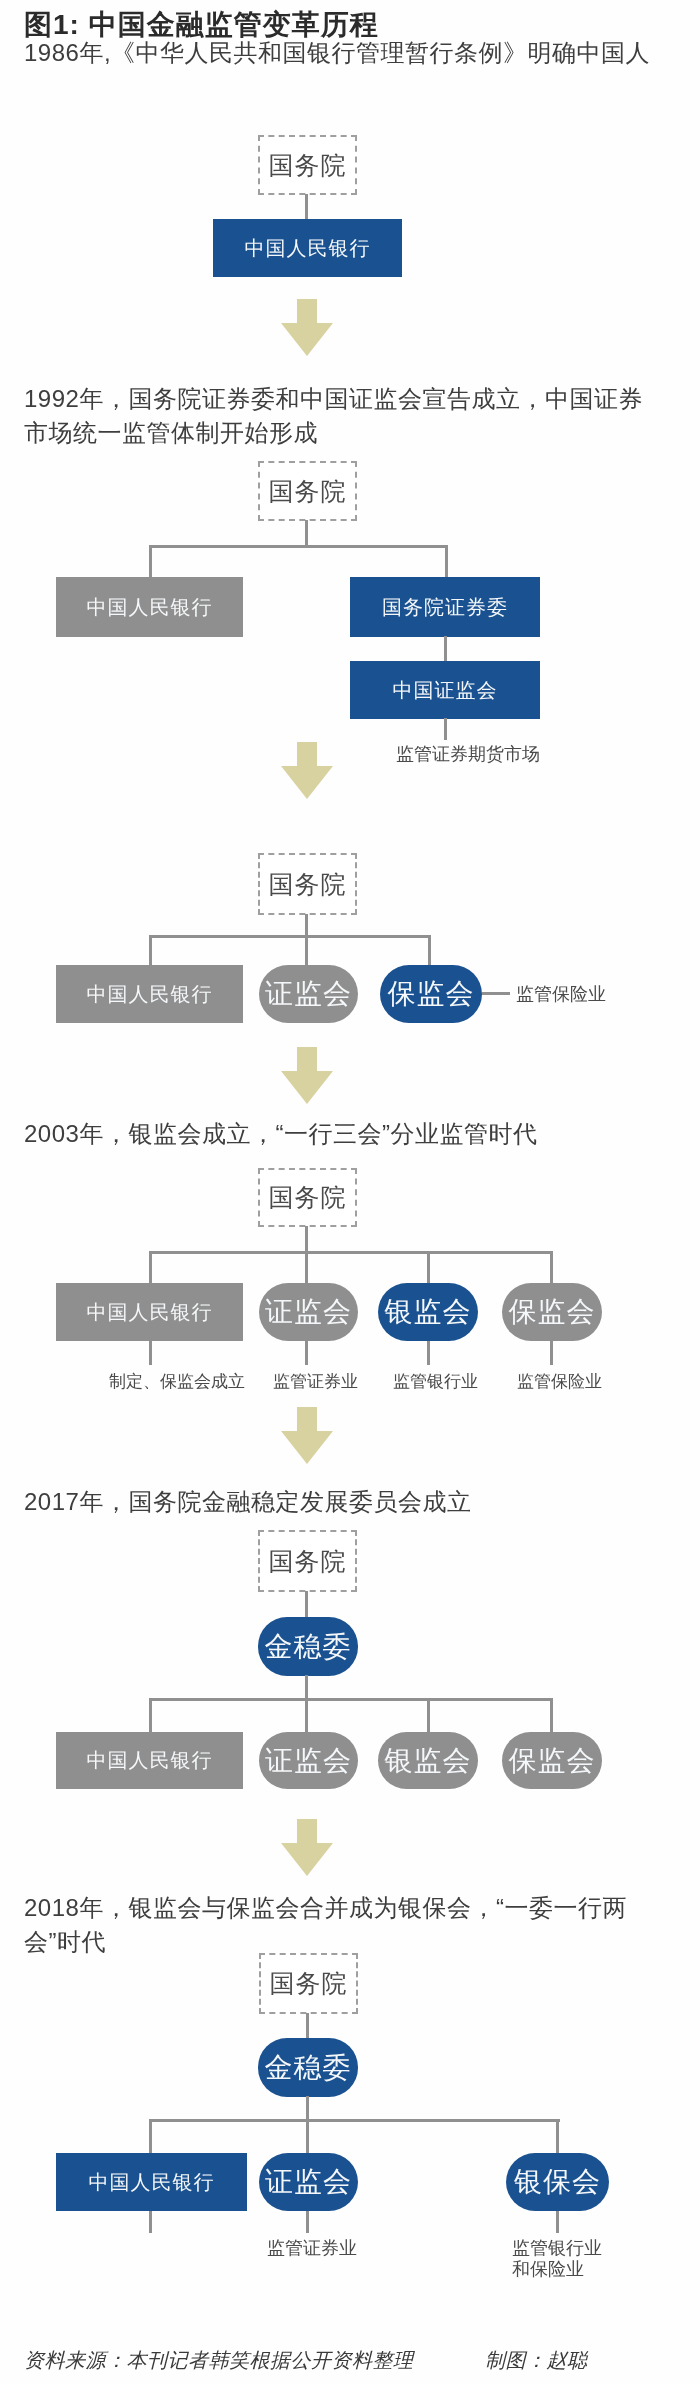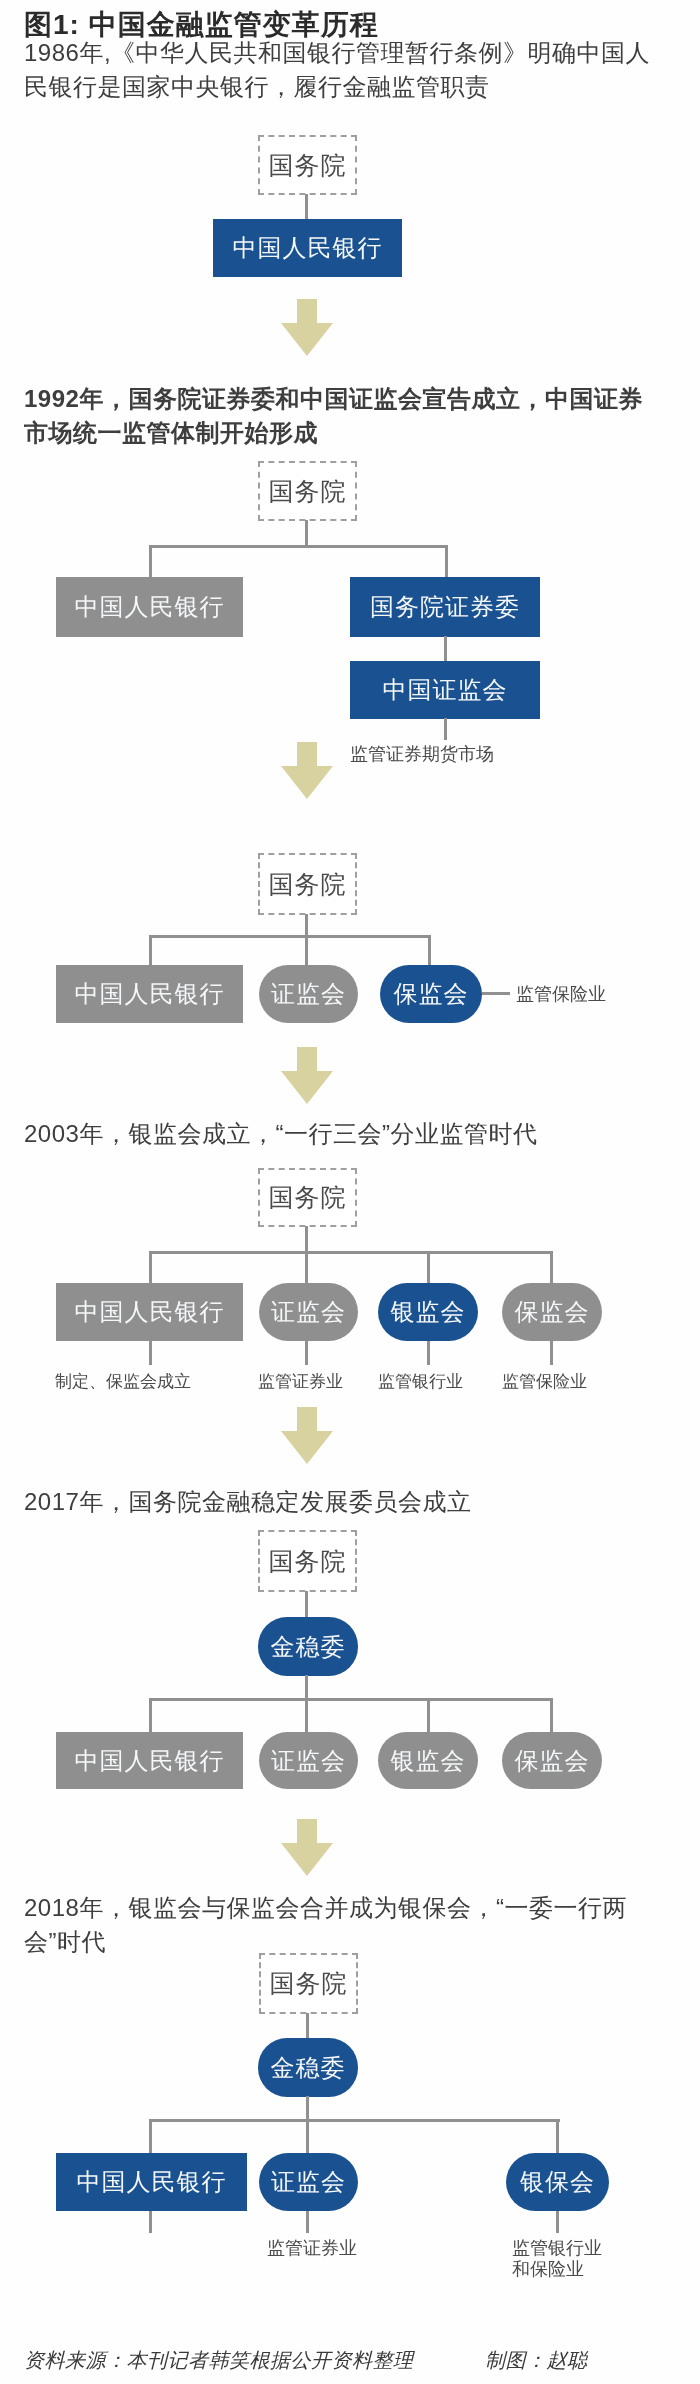--- a/index.html
+++ b/index.html
@@ -8,56 +8,55 @@
     font-family:"Liberation Sans","DejaVu Sans",sans-serif;overflow:hidden;
   }
   .title{position:absolute;left:24px;top:6px;font-size:28px;font-weight:bold;color:#2b2b2b;letter-spacing:1px;white-space:nowrap;}
   .para{position:absolute;left:24px;color:#3e3e3e;font-size:24px;line-height:34px;letter-spacing:0.5px;}
   .para .line{white-space:nowrap;}
   .dashed{position:absolute;border:2px dashed #9f9f9f;background:#fff;display:flex;align-items:center;justify-content:center;
     color:#4a4a4a;font-size:25px;letter-spacing:1px;box-sizing:border-box;}
   .box{position:absolute;display:flex;align-items:center;justify-content:center;color:#f5f8fa;letter-spacing:1px;box-sizing:border-box;}
   .box.blue{background:var(--blue,#1a5190);}
   .box.gray{background:var(--gray,#8f8f8f);}
-  .f26{font-size:24px;font-family:Liberation Serif, serif;} .f24{font-size:24px;border-radius:29px;}
+  .f26{font-size:20px;font-family:Liberation Serif, serif;} .f24{font-size:28px;border-radius:29px;}
   .v{position:absolute;width:3px;background:var(--line,#909090);}
   .h{position:absolute;height:3px;background:var(--line,#909090);}
   .cap{position:absolute;color:#4a4a4a;font-size:18px;line-height:21px;white-space:nowrap;}
-  .cap.center{text-align:left;}
+  .cap.center{text-align:right;}
   .cap17{font-size:17px;}
   .arrow{position:absolute;width:52px;height:57px;}
   .arrow .stem{position:absolute;left:16px;top:0;width:20px;height:25px;background:var(--arrow,#d8d2a0);}
   .arrow .head{position:absolute;left:0;top:24px;width:0;height:0;
     border-left:26px solid transparent;border-right:26px solid transparent;border-top:33px solid var(--arrow,#d8d2a0);}
   .footer{position:absolute;font-style:italic;color:#3a3a3a;font-size:20px;white-space:nowrap;letter-spacing:0.5px;}
 </style>
 </head>
 <body>
 
 <div class="canvas">
 
   <div class="title">图1: 中国金融监管变革历程</div>
 
   <div class="para" style="top:36px;">
     <div class="line">1986年,《中华人民共和国银行管理暂行条例》明确中国人</div>
-    <div class="line">民银行是国家中央银行，履行金融监管职责</div>
   </div>
   <div class="dashed" style="left:258px;top:135px;width:99px;height:60px;">
     <span>国务院</span>
   </div>
   <div class="v" style="left:305px;top:194px;height:26px;"></div>
   <div class="box blue f26" style="left:213px;top:219px;width:189px;height:58px;">
     <span>中国人民银行</span>
   </div>
   <div class="arrow" style="left:281px;top:299px;">
     <div class="stem"></div>
     <div class="head"></div>
   </div>
 
-  <div class="para" style="top:382px;font-weight:bold;">
+  <div class="para" style="top:382px;">
     <div class="line">1992年，国务院证券委和中国证监会宣告成立，中国证券</div>
     <div class="line">市场统一监管体制开始形成</div>
   </div>
   <div class="dashed" style="left:258px;top:461px;width:99px;height:60px;">
     <span>国务院</span>
   </div>
   <div class="v" style="left:305px;top:520px;height:27px;"></div>
   <div class="h" style="left:149px;top:545px;width:299px;"></div>
   <div class="v" style="left:149px;top:545px;height:34px;"></div>
   <div class="v" style="left:445px;top:545px;height:34px;"></div>

